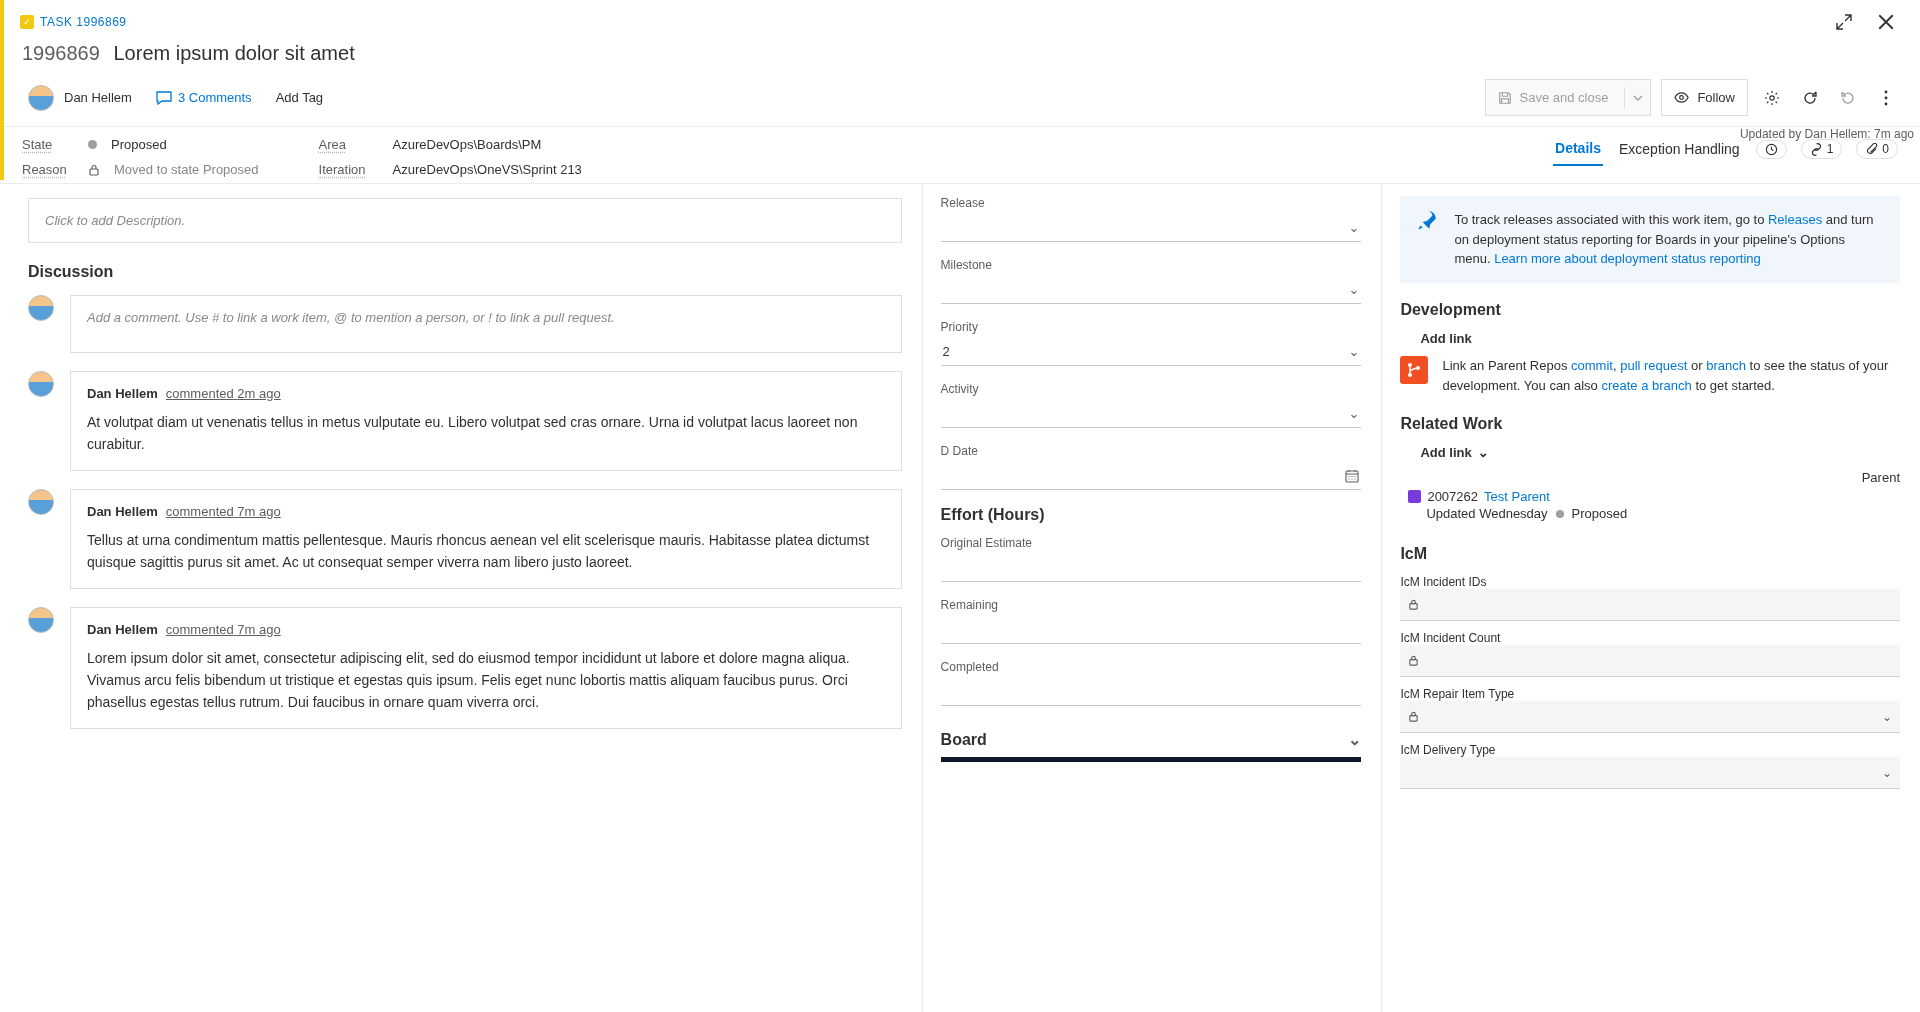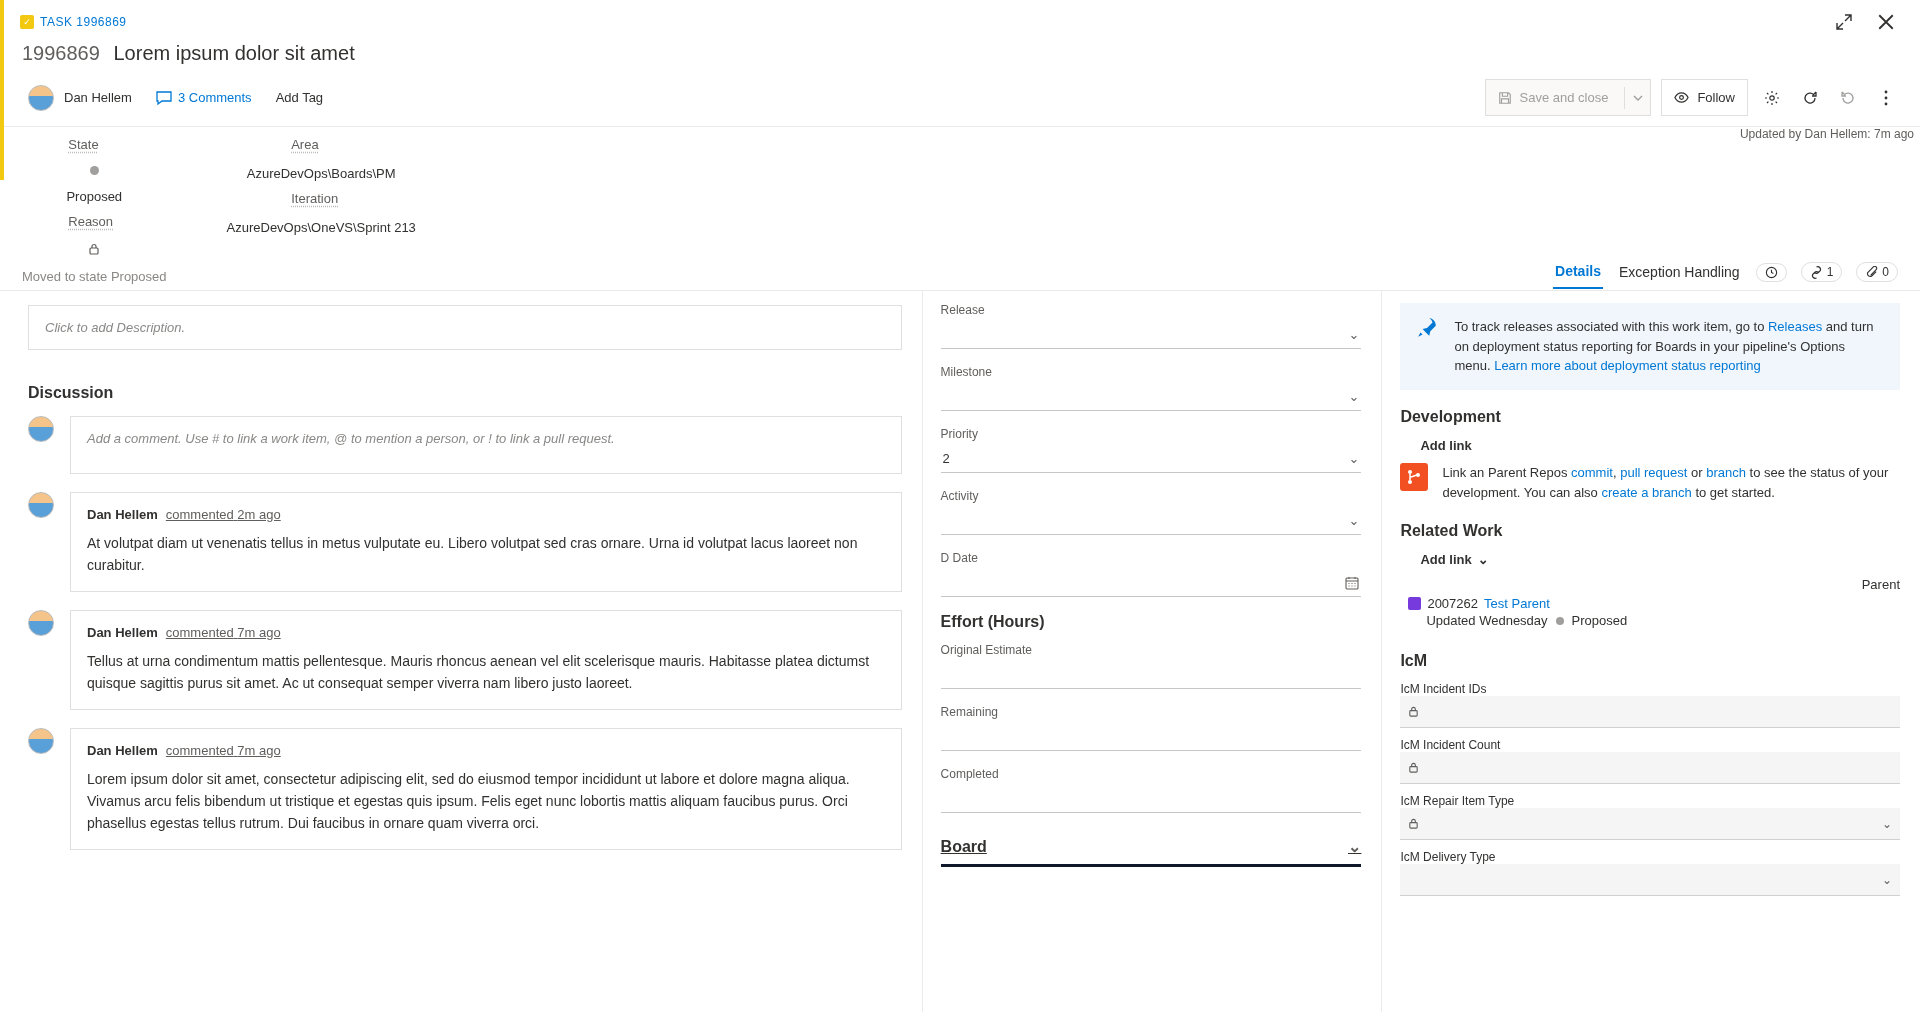--- a/index.html
+++ b/index.html
@@ -30,58 +30,58 @@
 .comments-link { display:flex; align-items:center; gap: 6px; color: #0078d4; cursor:pointer; }
 .add-tag { color:#323130; cursor:pointer; }
 .cmd-right { display:flex; align-items:center; gap: 10px; }
 .btn { display:flex; align-items:center; gap:8px; padding: 10px 12px; border:1px solid #e1dfdd; background:#fff; cursor:pointer; font-size:13px; color:#323130; }
 .btn.muted { color:#a19f9d; background:#faf9f8; }
 .split-caret { width: 26px; display:flex; align-items:center; justify-content:center; border-left:1px solid #e1dfdd; margin:-6px -12px -6px 8px; padding:6px 0; }
 
 
 .meta-row { display:flex; align-items:flex-start; padding: 10px 20px 6px 22px; gap: 60px; border-bottom:1px solid #edebe9; position:relative; }
 .meta-col { display:flex; flex-direction:column; gap: 10px; }
-.meta-item { display:flex; align-items:center; gap: 14px; font-size: 13px; flex-direction: column; }
+.meta-item { display:flex; align-items:center; gap: 14px; font-size: 13px; }
 .meta-label { color:#605e5c; min-width: 52px; text-decoration: underline dotted #bbb; text-underline-offset: 3px; }
 .meta-val { color:#323130; }
 .state-dot { width:9px; height:9px; border-radius:50%; background:#a19f9d; }
 .lock-icon { color:#605e5c; }
 .gray-val { color:#8a8886;text-align:right; }
 .updated-txt { position:absolute; right: 6px; top: 0; font-size:12px; color:#605e5c; }
 
 
-.tab-strip { display:flex; align-items:center; gap: 14px; padding: 0 16px; position:absolute; right: 6px; bottom: 0; height:36px; }
+.tab-strip { display:flex; align-items:center; gap: 14px; padding: 0 16px; position:absolute; right: 6px; bottom: 16px; height:36px; }
 .tab { font-size:14px; padding: 8px 2px; cursor:pointer; }
 .tab.active { color:#0078d4; border-bottom: 2px solid #0078d4; font-weight:600; }
 .pill { display:flex; align-items:center; gap:4px; border:1px solid #e1dfdd; padding:2px 8px; border-radius:14px; font-size:12px; cursor:pointer; }
 
 
 .body-3col { display:flex; flex:1; overflow:hidden; }
 .col-left  { flex: 1 1 48%; padding: 14px 20px 0 28px; overflow:auto; }
 .col-mid   { flex: 0 0 24%; padding: 12px 20px 0 18px; border-left:1px solid #edebe9; border-right:1px solid #edebe9; overflow:auto; }
 .col-right { flex: 0 0 28%; padding: 12px 20px 0 18px; overflow:auto; }
 
 
-.desc-box { border:1px solid #e1dfdd; padding: 14px 16px; color:#8a8886; font-style:italic; margin-bottom: 34px; cursor:text; }
+.desc-box { border:1px solid #e1dfdd; padding: 14px 16px; color:#8a8886; font-style:italic; margin-bottom: 20px; cursor:text; }
 .section-title { font-size: 16px; font-weight:600; margin: 8px 0 14px 0; }
 .comment-row { display:flex; gap: 16px; margin-bottom: 18px; }
 .comment-box { flex:1; border:1px solid #e1dfdd; padding: 14px 16px; }
 .comment-input { color:#8a8886; font-style:italic; min-height: 58px; cursor:text; }
 .comment-head { display:flex; gap: 8px; align-items:baseline; margin-bottom: 10px; font-size:13px; }
 .author { font-weight:600; }
 .ts { color:#605e5c; text-decoration: underline; cursor:pointer; }
 .comment-body { font-size: 14px; line-height: 1.6; }
 
 
 .field { margin-bottom: 16px; }
 .field-label { font-size: 12px; color:#605e5c; margin-bottom: 4px; display:block; }
 .field-control { border-bottom:1px solid #c8c6c4; padding: 6px 2px; display:flex; align-items:center; justify-content:space-between; min-height: 28px; cursor:pointer; }
 .caret { color:#605e5c; }
 .mid-heading { font-size:16px; font-weight:600; margin: 14px 0 12px 0; }
-.collapsible { display:flex; align-items:center; justify-content:space-between; cursor:pointer; font-size:16px; font-weight:600; padding: 8px 0; border-bottom: 3px solid #0f172a; text-decoration: underline; }
+.collapsible { display:flex; align-items:center; justify-content:space-between; cursor:pointer; font-size:16px; font-weight:600; padding: 8px 0; border-bottom: 5px solid #0f172a; }
 
 
 .info-card { background:#f0f6fc; display:flex; gap:14px; padding: 14px 16px; font-size:13px; line-height:1.5; margin-bottom: 18px; }
 .info-card .icon { flex:0 0 24px; color:#0078d4; font-size:20px; }
 a.link { color:#0078d4; text-decoration:none; cursor:pointer; }
 .right-heading { font-size:16px; font-weight:600; margin: 6px 0 12px 0; }
 .addlink-row { font-weight:600; margin: 6px 0 10px 20px; display:flex; align-items:center; gap:6px; }
 .dev-card { display:flex; gap:14px; font-size:13px; line-height:1.6; margin-bottom: 18px; }
 .dev-icon { width:28px; height:28px; background:#f25022; border-radius:3px; display:flex; align-items:center; justify-content:center; color:#fff; flex-shrink:0; }
 .parent-block { font-size:13px; margin-left: 8px; text-align: right; }

